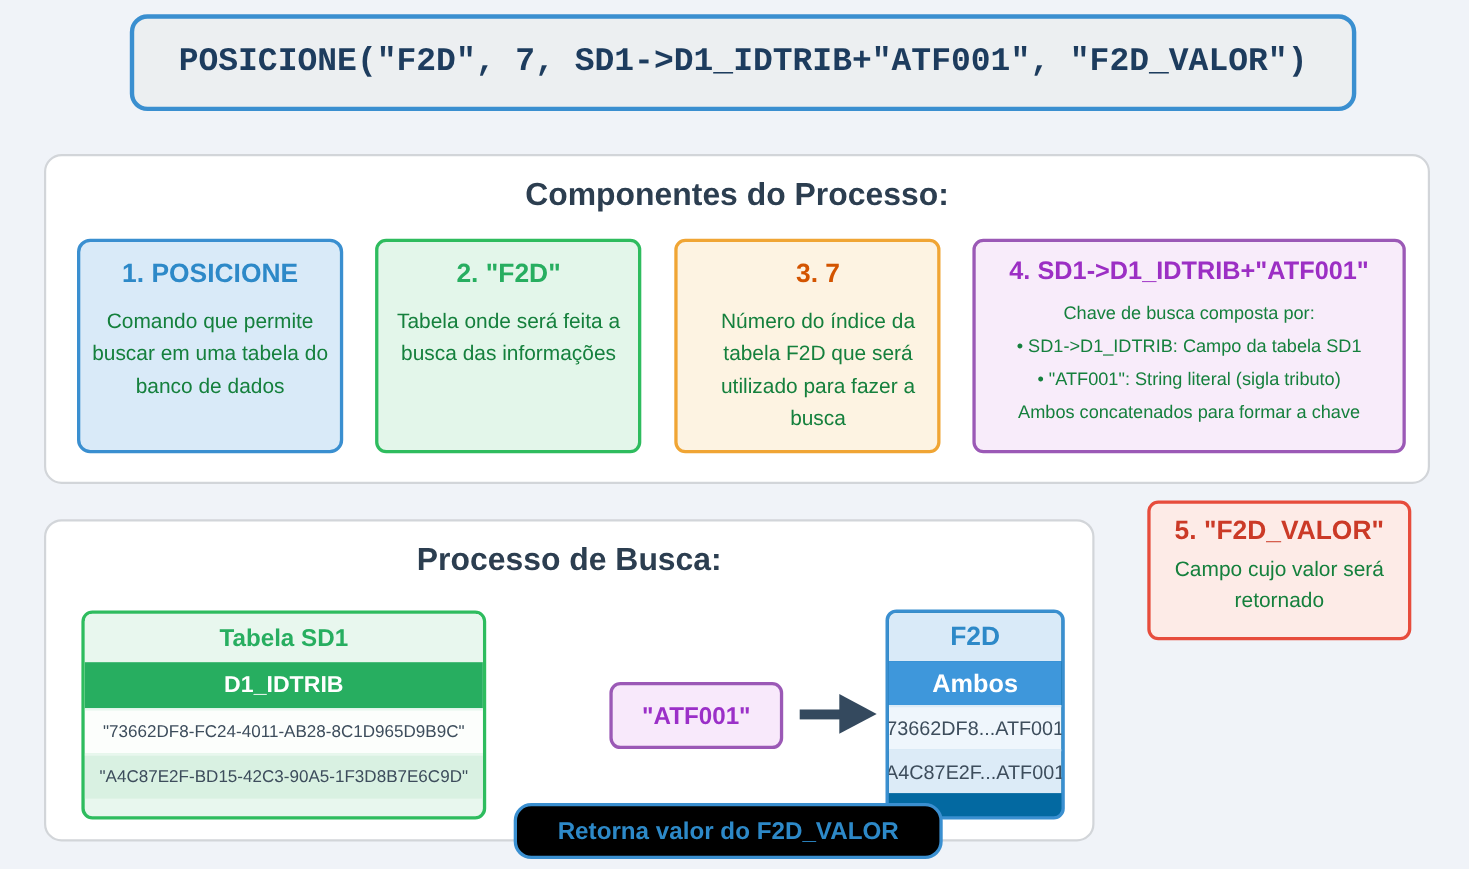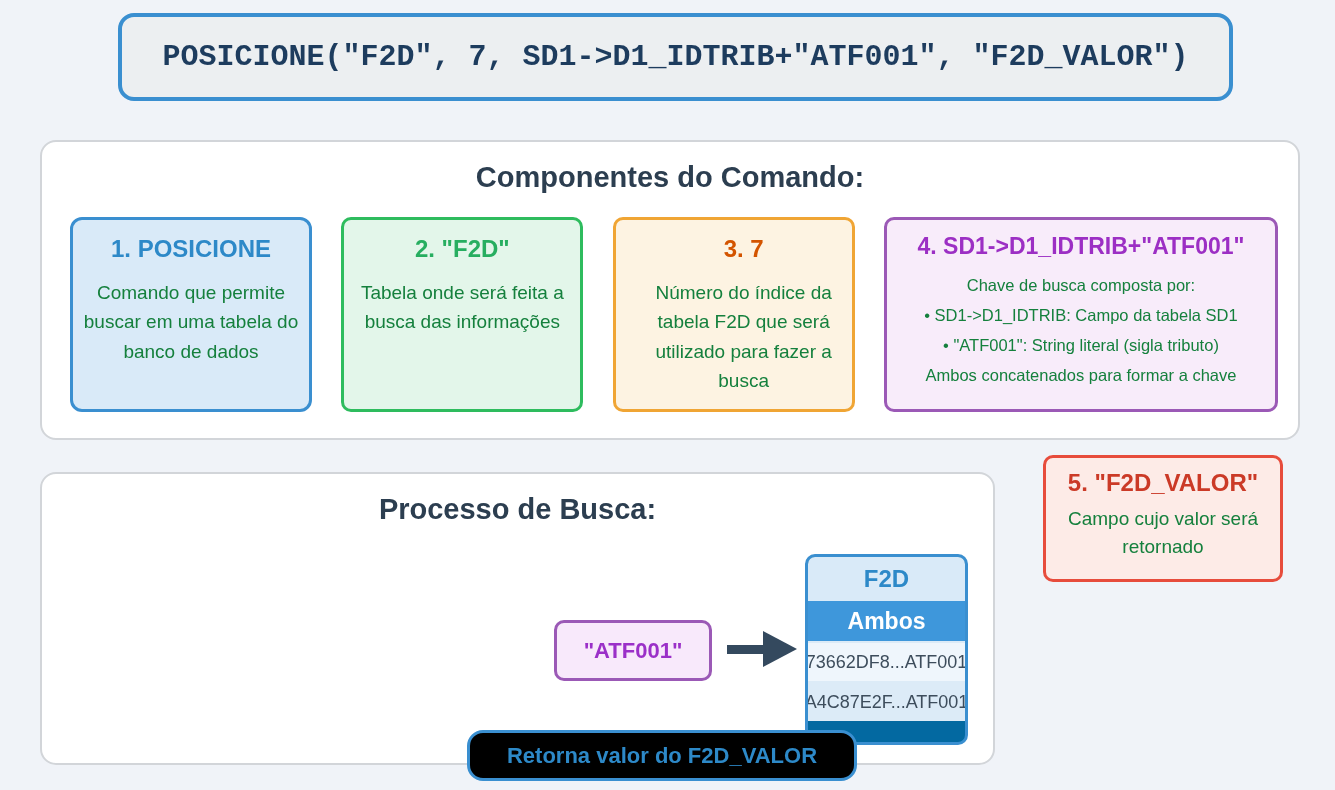--- a/index.html
+++ b/index.html
@@ -119,21 +119,21 @@
   }
 </style>
 </head>
 <body>
 
 <div class="code-box">
   <span class="code-text">POSICIONE("F2D", 7, SD1-&gt;D1_IDTRIB+"ATF001", "F2D_VALOR")</span>
 </div>
 
 <div class="panel" id="components-panel">
-  <div class="panel-title">Componentes do Comando:</div>
+  <div class="panel-title">Componentes do Processo:</div>
   <div class="cards-row">
 
     <div class="card c1">
       <div class="card-title">1. POSICIONE</div>
       <div class="card-body">Comando que permite buscar em uma tabela do banco de dados</div>
     </div>
 
     <div class="card c2">
       <div class="card-title">2. "F2D"</div>
       <div class="card-body">Tabela onde será feita a busca das informações</div>
@@ -158,20 +158,26 @@
 </div>
 
 <div id="return-card">
   <div class="card-title">5. "F2D_VALOR"</div>
   <div class="card-body">Campo cujo valor será retornado</div>
 </div>
 
 <div class="panel" id="process-panel">
   <div class="panel-title">Processo de Busca:</div>
 
+  <div class="mini-table" id="sd1-table">
+    <div class="t-title">Tabela SD1</div>
+    <div class="t-col">D1_IDTRIB</div>
+    <div class="t-row r1">"73662DF8-FC24-4011-AB28-8C1D965D9B9C"</div>
+    <div class="t-row r2">"A4C87E2F-BD15-42C3-90A5-1F3D8B7E6C9D"</div>
+  </div>
 
   <div id="atf-box">"ATF001"</div>
 
   <div id="flow-arrow">
     <div class="shaft"></div>
     <div class="head"></div>
   </div>
 
   <div class="mini-table" id="f2d-table">
     <div class="t-title">F2D</div>

